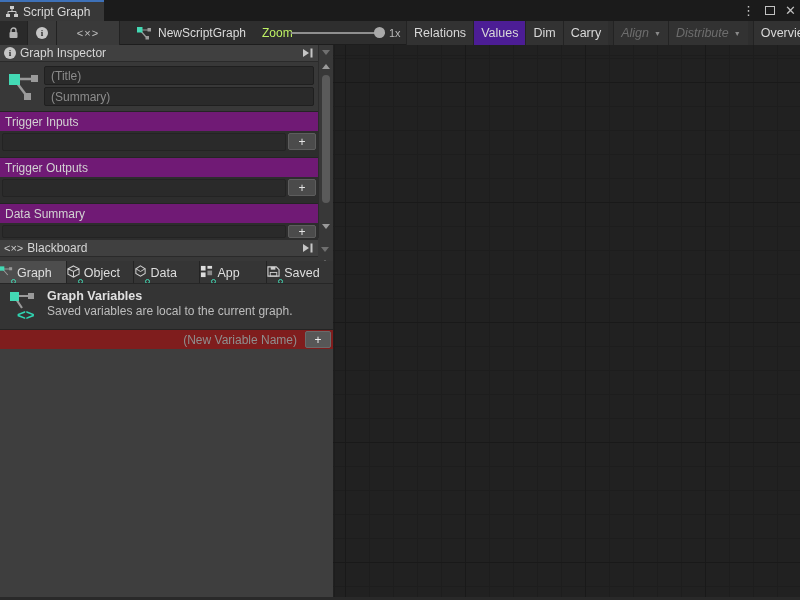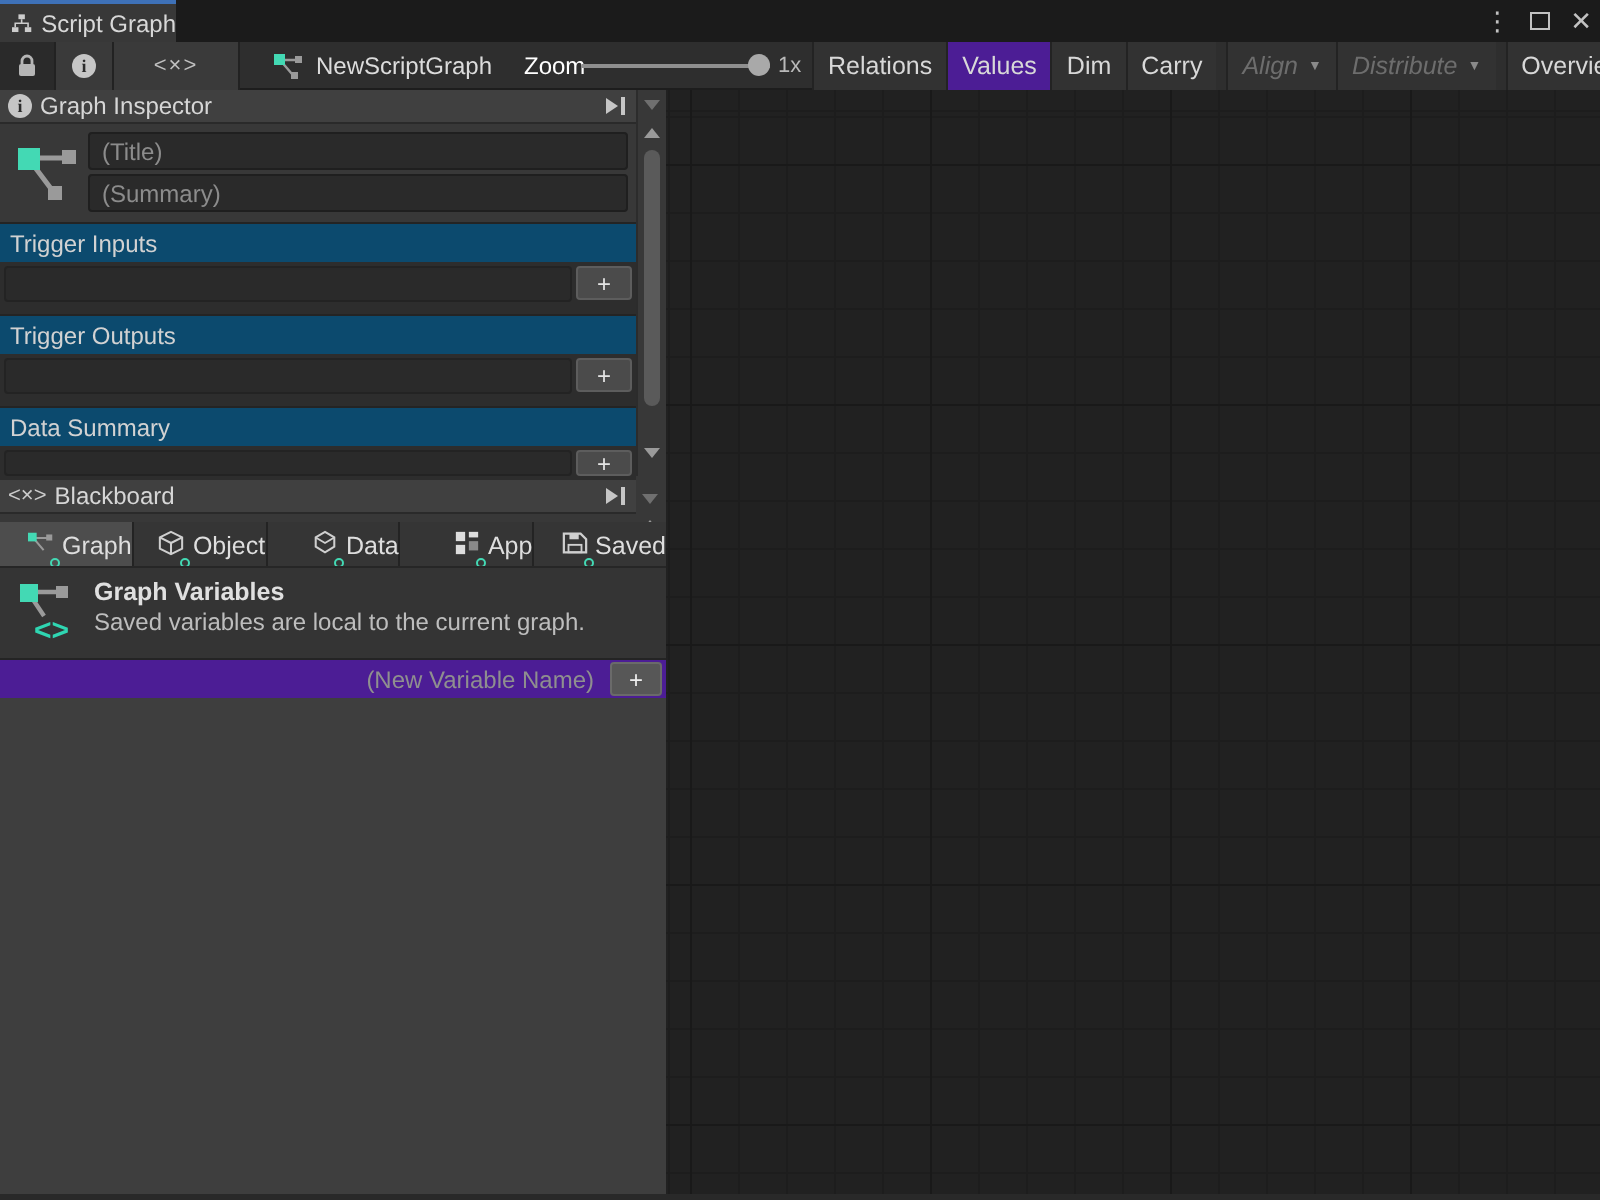--- a/index.html
+++ b/index.html
@@ -2,39 +2,39 @@
 <html><head>
 <meta charset="utf-8">
 <style>
   html,body{margin:0;padding:0;background:#111;}
   *{box-sizing:border-box;font-family:"Liberation Sans","DejaVu Sans",sans-serif;}
   #app{position:relative;width:800px;height:600px;background:#222;overflow:hidden;
        -webkit-font-smoothing:antialiased;color:#d2d2d2;}
 
   
   #titlebar{position:absolute;left:0;top:0;width:800px;height:21px;background:#1b1b1b;}
-  #doc-tab{position:absolute;left:0;top:0;width:88px;height:21px;background:#383838;
+  #doc-tab{position:absolute;left:0;top:0;width:104px;height:21px;background:#383838;
            border-top:2px solid #3e71b8;display:flex;align-items:center;padding-left:6px;gap:5px;}
   #doc-tab .tab-label{font-size:12px;color:#d8d8d8;white-space:nowrap;}
   #win-controls{position:absolute;right:4px;top:0;height:21px;display:flex;align-items:center;gap:10px;}
   .winbtn{color:#c2c2c2;font-size:13px;line-height:21px;cursor:default;}
   #maximize-box{width:10px;height:9px;border:1.5px solid #c2c2c2;}
 
   
   #graph-toolbar{position:absolute;left:0;top:21px;width:800px;height:24px;background:#2e2e2e;
                  border-bottom:1px solid #1d1d1d;}
   .tbtn{position:absolute;top:0;height:24px;display:flex;align-items:center;justify-content:center;
         background:#2e2e2e;border-right:1px solid #222;}
   #lock-btn{left:0;width:28px;background:#2a2a2a;}
   #info-btn{left:28px;width:29px;background:#3a3a3a;}
   #vars-btn{left:57px;width:63px;background:#3a3a3a;color:#c0c0c0;font-size:11px;letter-spacing:1px;}
   #graph-name{position:absolute;left:137px;top:0;height:24px;display:flex;align-items:center;gap:6px;}
   #graph-name span{font-size:12px;color:#dcdcdc;}
   #zoom-label{position:absolute;left:262px;top:0;height:24px;display:flex;align-items:center;
-              font-size:12px;color:#ffffff;}
+              font-size:12px;color:#bef264;}
   #zoom-slider{position:absolute;left:291px;top:11px;width:94px;height:2px;background:#8f8f8f;}
   #zoom-handle{position:absolute;left:374px;top:6px;width:11px;height:11px;border-radius:50%;background:#a9a9a9;}
   #zoom-value{position:absolute;left:389px;top:0;height:24px;display:flex;align-items:center;
               font-size:11px;color:#b9b9b9;}
   #view-buttons{position:absolute;left:406px;top:0;height:24px;display:flex;}
   .viewbtn{height:24px;display:flex;align-items:center;padding:0 7px;font-size:12.5px;color:#d8d8d8;
            background:#323232;border-left:1px solid #232323;white-space:nowrap;}
   .viewbtn.active{background:#4c1d95;text-align:right;}
   .viewbtn.disabled{color:#6d6d6d;font-style:italic;}
   .viewbtn .caret{font-size:7px;margin-left:5px;color:#8a8a8a;}
@@ -51,21 +51,21 @@
                font-family:"Liberation Serif",serif;}
 
   #inspector-header{top:0;}
   #title-block{position:absolute;left:0;top:18px;width:318px;height:46px;background:#383838;}
   #inspector-graph-icon{position:absolute;left:8px;top:5px;}
   .field{position:absolute;left:44px;width:270px;background:#2a2a2a;border:1px solid #1f1f1f;
          border-radius:2px;color:#8c8c8c;font-size:12px;display:flex;align-items:center;padding-left:6px;}
   #title-field{top:3px;height:19px;}
   #summary-field{top:24px;height:19px;}
 
-  .section-header{position:absolute;left:0;width:318px;height:20px;background:#0c4a6e;
+  .section-header{position:absolute;left:0;width:318px;height:20px;background:#701a75;
                   border-top:1px solid #242424;display:flex;align-items:center;padding-left:5px;}
   .section-header span{font-size:12px;color:#d2d2d2;}
   .section-row{position:absolute;left:0;width:318px;background:#2d2d2d;}
   .empty-list{position:absolute;left:2px;top:2px;width:284px;height:18px;background:#2a2a2a;
               border:1px solid #232323;border-radius:2px;}
   .add-btn{position:absolute;left:288px;top:2px;width:28px;height:17px;background:#4b4b4b;
            border:1px solid #5d5d5d;border-radius:2px;color:#e4e4e4;font-size:12px;
            display:flex;align-items:center;justify-content:center;line-height:1;}
 
   
@@ -76,33 +76,33 @@
   .arrow-down{width:0;height:0;border-left:4px solid transparent;border-right:4px solid transparent;
               border-top:5px solid #9a9a9a;}
   .arrow-dim{border-bottom-color:#6f6f6f;border-top-color:#6f6f6f;}
   .sb-item{position:absolute;left:3px;}
   #scroll-thumb{position:absolute;left:3px;top:30px;width:8px;height:128px;background:#5a5a5a;border-radius:4px;}
 
   
   #blackboard-header{top:195px;}
   #bb-scroll{position:absolute;left:318px;top:195px;width:15px;height:20px;background:#383838;}
   #bb-tabs{position:absolute;left:0;top:216px;width:333px;height:22px;background:#2e2e2e;display:flex;}
-  .bb-tab{height:24px;display:flex;align-items:center;justify-content:flex-end;gap:4px;flex:1;
+  .bb-tab{height:24px;display:flex;align-items:center;justify-content:flex-start;gap:4px;flex:1;
           border-right:1px solid #232323;background:#353535;font-size:12.5px;color:#dedede;}
   .bb-tab.active{background:#4d4d4d;}
   .icon-wrap{position:relative;display:inline-block;}
   .teal-ring{position:absolute;right:-3px;bottom:-3px;width:5px;height:5px;border:1.4px solid #43d9b4;
              border-radius:50%;background:transparent;}
 
   #variables-box{position:absolute;left:0;top:238px;width:333px;height:46px;background:#343434;
                  border-top:1px solid #262626;}
   #variables-icon{position:absolute;left:9px;top:6px;}
   #gv-title{position:absolute;left:47px;top:5px;font-size:12.5px;color:#e0e0e0;font-weight:bold;}
   #gv-desc{position:absolute;left:47px;top:20px;font-size:12px;color:#bdbdbd;}
-  #newvar-row{position:absolute;left:0;top:284px;width:333px;height:20px;background:#4c1d95;
+  #newvar-row{position:absolute;left:0;top:284px;width:333px;height:20px;background:#7f1d1d;
               border-top:1px solid #242424;padding-left:35px;}
   #newvar-placeholder{position:absolute;right:36px;top:0;height:20px;display:flex;align-items:center;
                       font-size:12px;color:#8f8f8f;}
   #newvar-add{position:absolute;left:305px;top:1px;width:26px;height:17px;background:#575757;
               border:1px solid #6a6a6a;border-radius:2px;color:#eee;font-size:12px;
               display:flex;align-items:center;justify-content:center;line-height:1;}
   #variables-empty{position:absolute;left:0;top:304px;width:333px;height:248px;background:#3e3e3e;}
 
   
   #graph-area{position:absolute;left:333px;top:45px;width:467px;height:555px;

